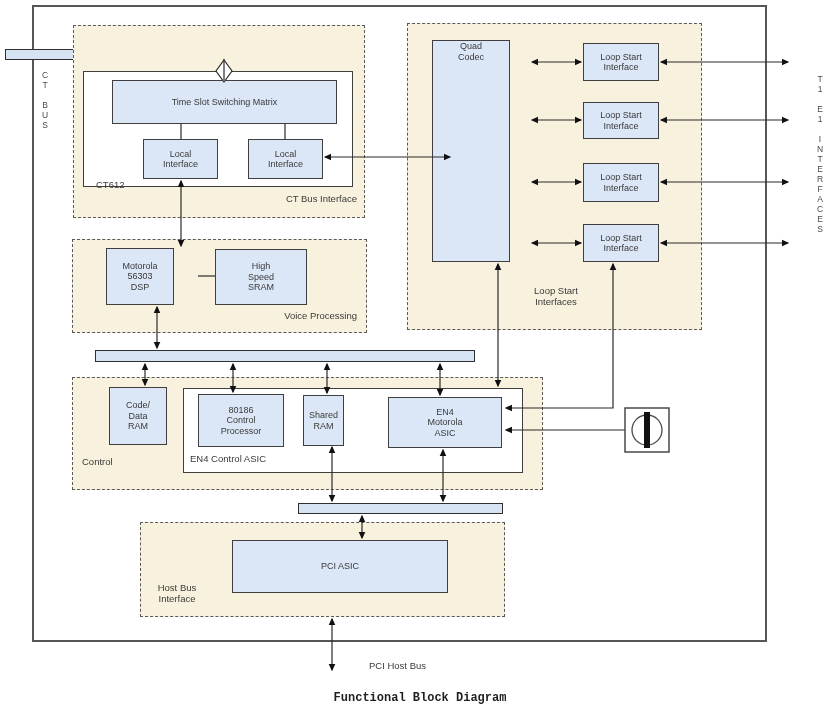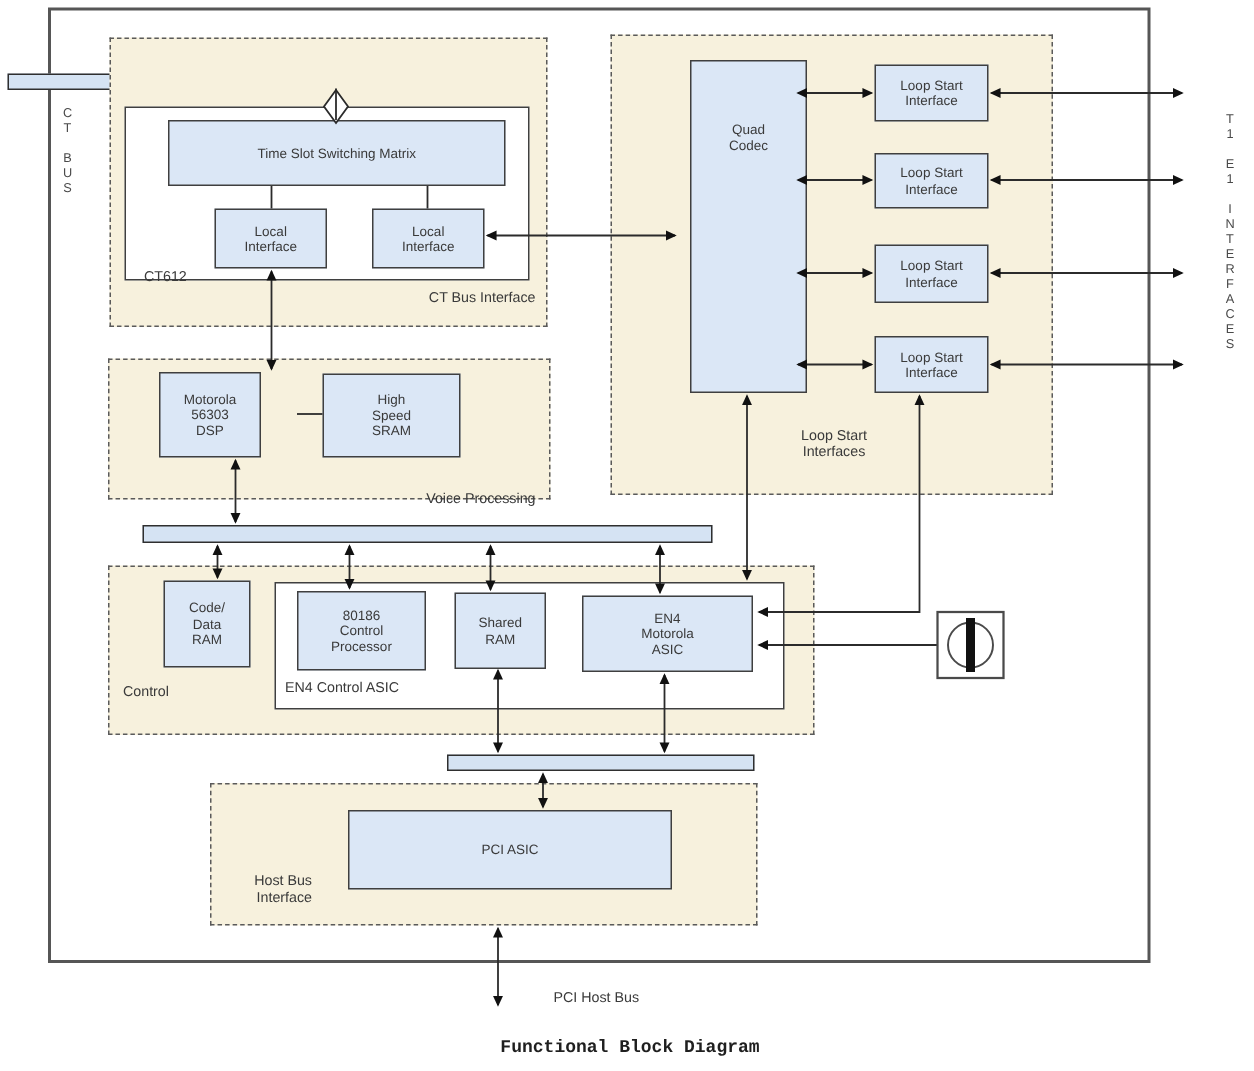--- a/index.html
+++ b/index.html
@@ -58,61 +58,61 @@
   <div class="abs wbox" style="left:83px;top:71px;width:270px;height:116px;"></div>
   <div class="abs blk" style="left:112px;top:80px;width:225px;height:44px;">Time Slot Switching Matrix</div>
   <div class="abs blk" style="left:143px;top:139px;width:75px;height:40px;">Local
 Interface</div>
   <div class="abs blk" style="left:248px;top:139px;width:75px;height:40px;">Local
 Interface</div>
   <div class="abs lbl" style="left:96px;top:148px;width:42px;margin-top:32px;">CT612</div>
   <div class="abs lbl" style="left:245px;top:194px;width:112px;text-align:right;">CT Bus Interface</div>
 
   <div class="abs grp" style="left:407px;top:23px;width:295px;height:307px;"></div>
-  <div class="abs blk" style="left:460px;top:40px;width:78px;height:222px;align-items:flex-start;padding-top:40px;">Quad
+  <div class="abs blk" style="left:432px;top:40px;width:78px;height:222px;align-items:flex-start;">Quad
 Codec</div>
   <div class="abs blk" style="left:583px;top:43px;width:76px;height:38px;">Loop Start
 Interface</div>
   <div class="abs blk" style="left:583px;top:102px;width:76px;height:37px;">Loop Start
 Interface</div>
   <div class="abs blk" style="left:583px;top:163px;width:76px;height:39px;">Loop Start
 Interface</div>
   <div class="abs blk" style="left:583px;top:224px;width:76px;height:38px;">Loop Start
 Interface</div>
   <div class="abs lbl" style="left:516px;top:286px;width:80px;text-align:center;">Loop Start
 Interfaces</div>
 
   <div class="abs grp" style="left:72px;top:239px;width:295px;height:94px;"></div>
   <div class="abs blk" style="left:106px;top:248px;width:68px;height:57px;">Motorola
 56303
 DSP</div>
   <div class="abs blk" style="left:215px;top:249px;width:92px;height:56px;">High
 Speed
 SRAM</div>
-  <div class="abs lbl" style="left:267px;top:328px;width:90px;text-align:right;">Voice Processing</div>
+  <div class="abs lbl" style="left:267px;top:311px;width:90px;text-align:right;">Voice Processing</div>
 
   <div class="abs grp" style="left:72px;top:377px;width:471px;height:113px;"></div>
   <div class="abs wbox" style="left:183px;top:388px;width:340px;height:85px;"></div>
   <div class="abs blk" style="left:109px;top:387px;width:58px;height:58px;">Code/
 Data
 RAM</div>
   <div class="abs blk" style="left:198px;top:394px;width:86px;height:53px;">80186
 Control
 Processor</div>
-  <div class="abs blk" style="left:303px;top:395px;width:61px;height:51px;">Shared
+  <div class="abs blk" style="left:303px;top:395px;width:41px;height:51px;">Shared
 RAM</div>
   <div class="abs blk" style="left:388px;top:397px;width:114px;height:51px;">EN4
 Motorola
 ASIC</div>
   <div class="abs lbl" style="left:190px;top:454px;width:120px;">EN4 Control ASIC</div>
   <div class="abs lbl" style="left:82px;top:457px;width:60px;">Control</div>
 
   <div class="abs grp" style="left:140px;top:522px;width:365px;height:95px;"></div>
   <div class="abs blk" style="left:232px;top:540px;width:216px;height:53px;">PCI ASIC</div>
-  <div class="abs lbl" style="left:146px;top:583px;width:62px;text-align:right;">Host Bus
+  <div class="abs lbl" style="left:146px;top:583px;width:62px;text-align:center;">Host Bus
 Interface</div>
 
   <div class="abs lbl" style="left:356px;top:661px;width:80px;padding-left:13px;">PCI Host Bus</div>
   <div class="abs title" style="left:300px;top:691px;width:240px;font-family:Liberation Mono, monospace;">Functional Block Diagram</div>
 
   <svg width="836" height="714" viewBox="0 0 836 714">
     <defs>
       <marker id="arr" viewBox="0 0 8 8" refX="6.2" refY="4" markerWidth="6.5" markerHeight="6.5" orient="auto-start-reverse">
         <path d="M0,0.6 L7.4,4 L0,7.4 Z" fill="#111"></path>
       </marker>

